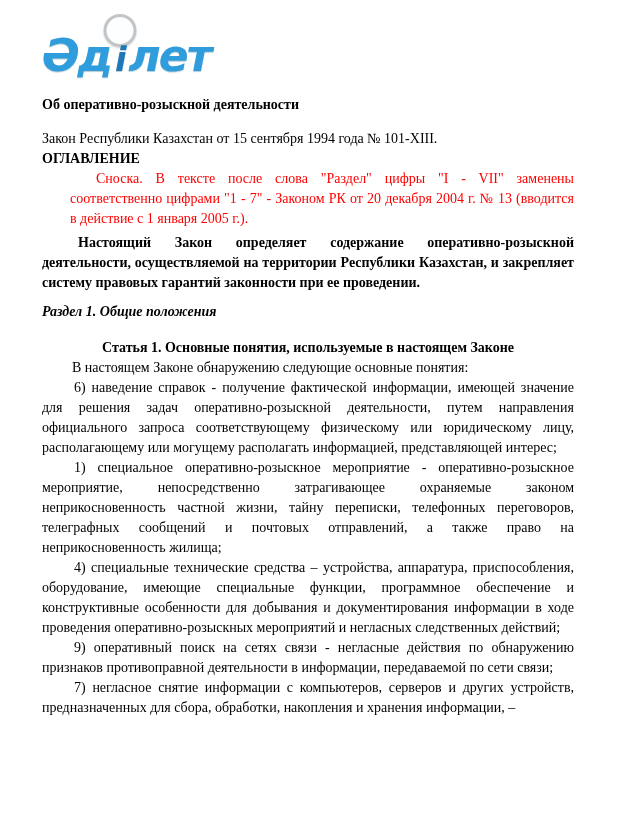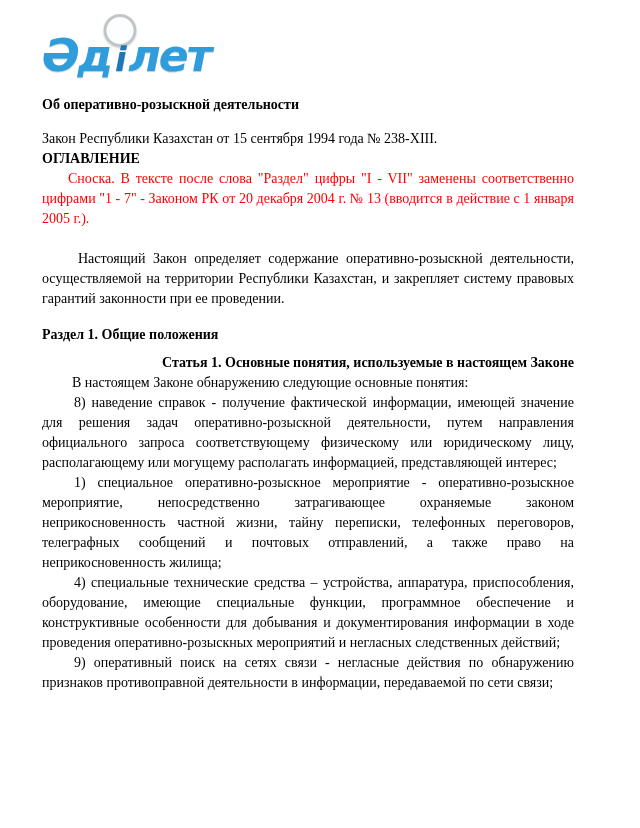--- a/index.html
+++ b/index.html
@@ -71,59 +71,63 @@
     margin-top: 14px;
     text-align: left;
   }
   .doc .toc {
     text-align: left;
     font-weight: bold;
   }
   .doc .footnote {
     color: #ff0000;
     text-indent: 26px;
+    margin-left: 28px;
   }
   .doc .intro {
-    margin-top: 20px;
+    margin-top: 4px;
     text-indent: 36px;
+    font-weight: bold;
   }
   .doc .section-h {
     font-weight: bold;
     text-align: left;
-    margin-top: 16px;
+    margin-top: 9px;
+    font-style: italic;
   }
   .doc .article-h {
     font-weight: bold;
-    text-align: right;
-    margin-top: 8px;
+    text-align: center;
+    margin-top: 16px;
   }
   .doc .body-p {
     text-indent: 32px;
   }
   .doc .first-line {
     text-indent: 30px;
   }
 </style>
 </head>
 <body>
 
 <div class="page">
 
   <div class="logo">
     <span>Әд</span><span class="lens"><span class="ring"></span><span class="lens-i">і</span></span><span>лет</span>
   </div>
 
   <div class="doc">
     <p class="title">Об оперативно-розыскной деятельности</p>
-    <p class="law-line">Закон Республики Казахстан от 15 сентября 1994 года № 238-XIII.</p>
+    <p class="law-line">Закон Республики Казахстан от 15 сентября 1994 года № 101-XIII.</p>
     <p class="toc">ОГЛАВЛЕНИЕ</p>
     <p class="footnote">Сноска. В тексте после слова "Раздел" цифры "I - VII" заменены соответственно цифрами "1 - 7" - Законом РК от 20 декабря 2004 г. № 13 (вводится в действие с 1 января 2005 г.).</p>
     <p class="intro">Настоящий Закон определяет содержание оперативно-розыскной деятельности, осуществляемой на территории Республики Казахстан, и закрепляет систему правовых гарантий законности при ее проведении.</p>
     <p class="section-h">Раздел 1. Общие положения</p>
     <p class="article-h">Статья 1. Основные понятия, используемые в настоящем Законе</p>
     <p class="body-p first-line">В настоящем Законе обнаружению следующие основные понятия:</p>
-    <p class="body-p">8) наведение справок - получение фактической информации, имеющей значение для решения задач оперативно-розыскной деятельности, путем направления официального запроса соответствующему физическому или юридическому лицу, располагающему или могущему располагать информацией, представляющей интерес;</p>
+    <p class="body-p">6) наведение справок - получение фактической информации, имеющей значение для решения задач оперативно-розыскной деятельности, путем направления официального запроса соответствующему физическому или юридическому лицу, располагающему или могущему располагать информацией, представляющей интерес;</p>
     <p class="body-p">1) специальное оперативно-розыскное мероприятие - оперативно-розыскное мероприятие, непосредственно затрагивающее охраняемые законом неприкосновенность частной жизни, тайну переписки, телефонных переговоров, телеграфных сообщений и почтовых отправлений, а также право на неприкосновенность жилища;</p>
     <p class="body-p">4) специальные технические средства – устройства, аппаратура, приспособления, оборудование, имеющие специальные функции, программное обеспечение и конструктивные особенности для добывания и документирования информации в ходе проведения оперативно-розыскных мероприятий и негласных следственных действий;</p>
     <p class="body-p">9) оперативный поиск на сетях связи - негласные действия по обнаружению признаков противоправной деятельности в информации, передаваемой по сети связи;</p>
+    <p class="body-p">7) негласное снятие информации с компьютеров, серверов и других устройств, предназначенных для сбора, обработки, накопления и хранения информации, –</p>
   </div>
 
 </div>
 
 </body></html>

